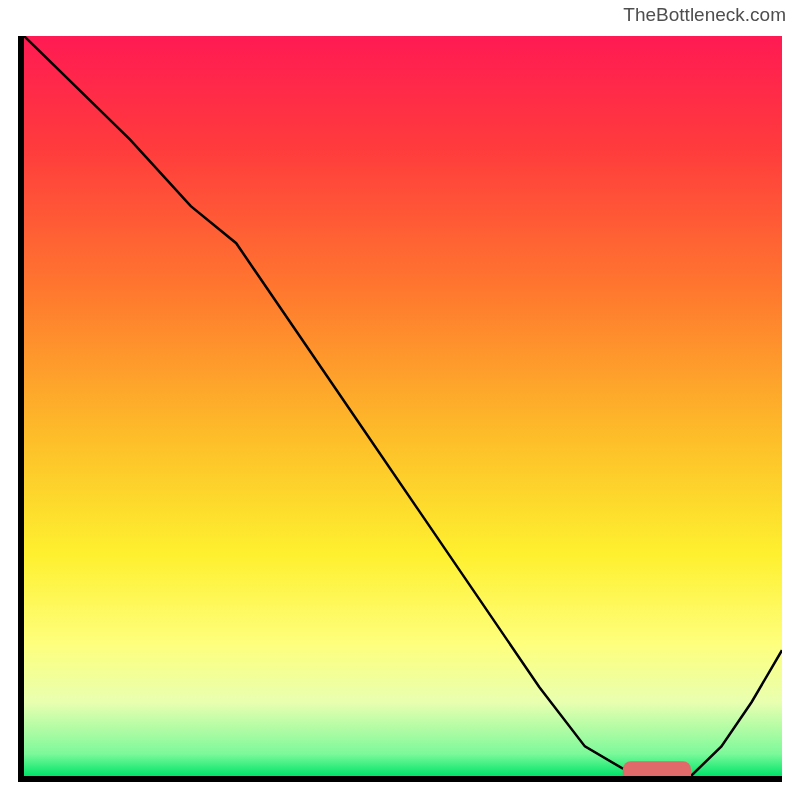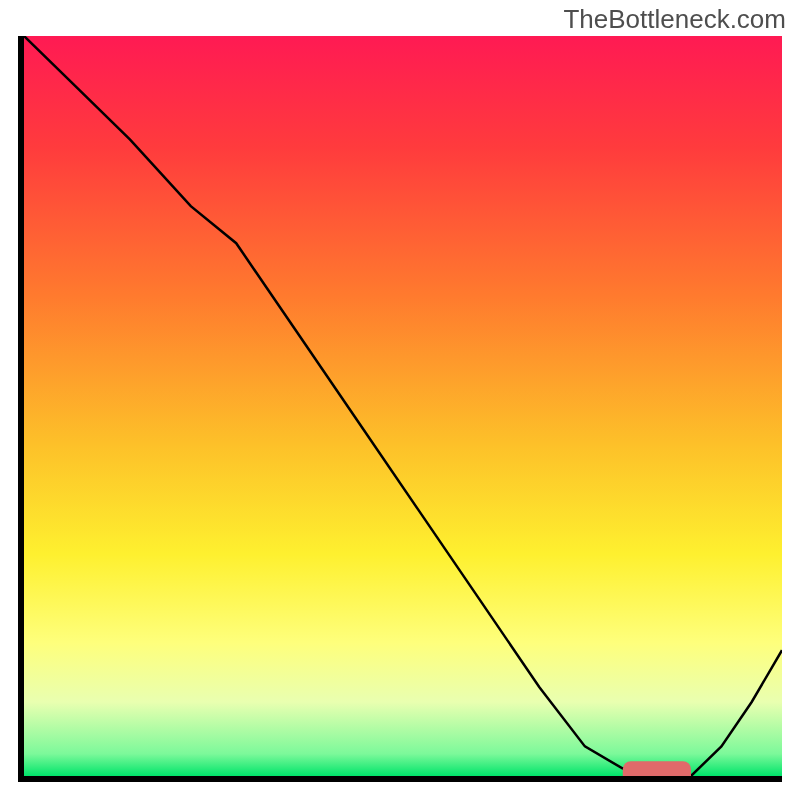--- a/index.html
+++ b/index.html
@@ -12,21 +12,21 @@
   }
   .container {
     position: relative;
     width: 800px;
     height: 800px;
   }
   .watermark {
     position: absolute;
     top: 4px;
     right: 14px;
-    font-size: 26px;
+    font-size: 19px;
     color: #4e4e4e;
     font-weight: 500;
     letter-spacing: 0px;
     margin-left: 13px;
   }
   .plot-frame {
     position: absolute;
     left: 18px;
     top: 36px;
     width: 764px;

